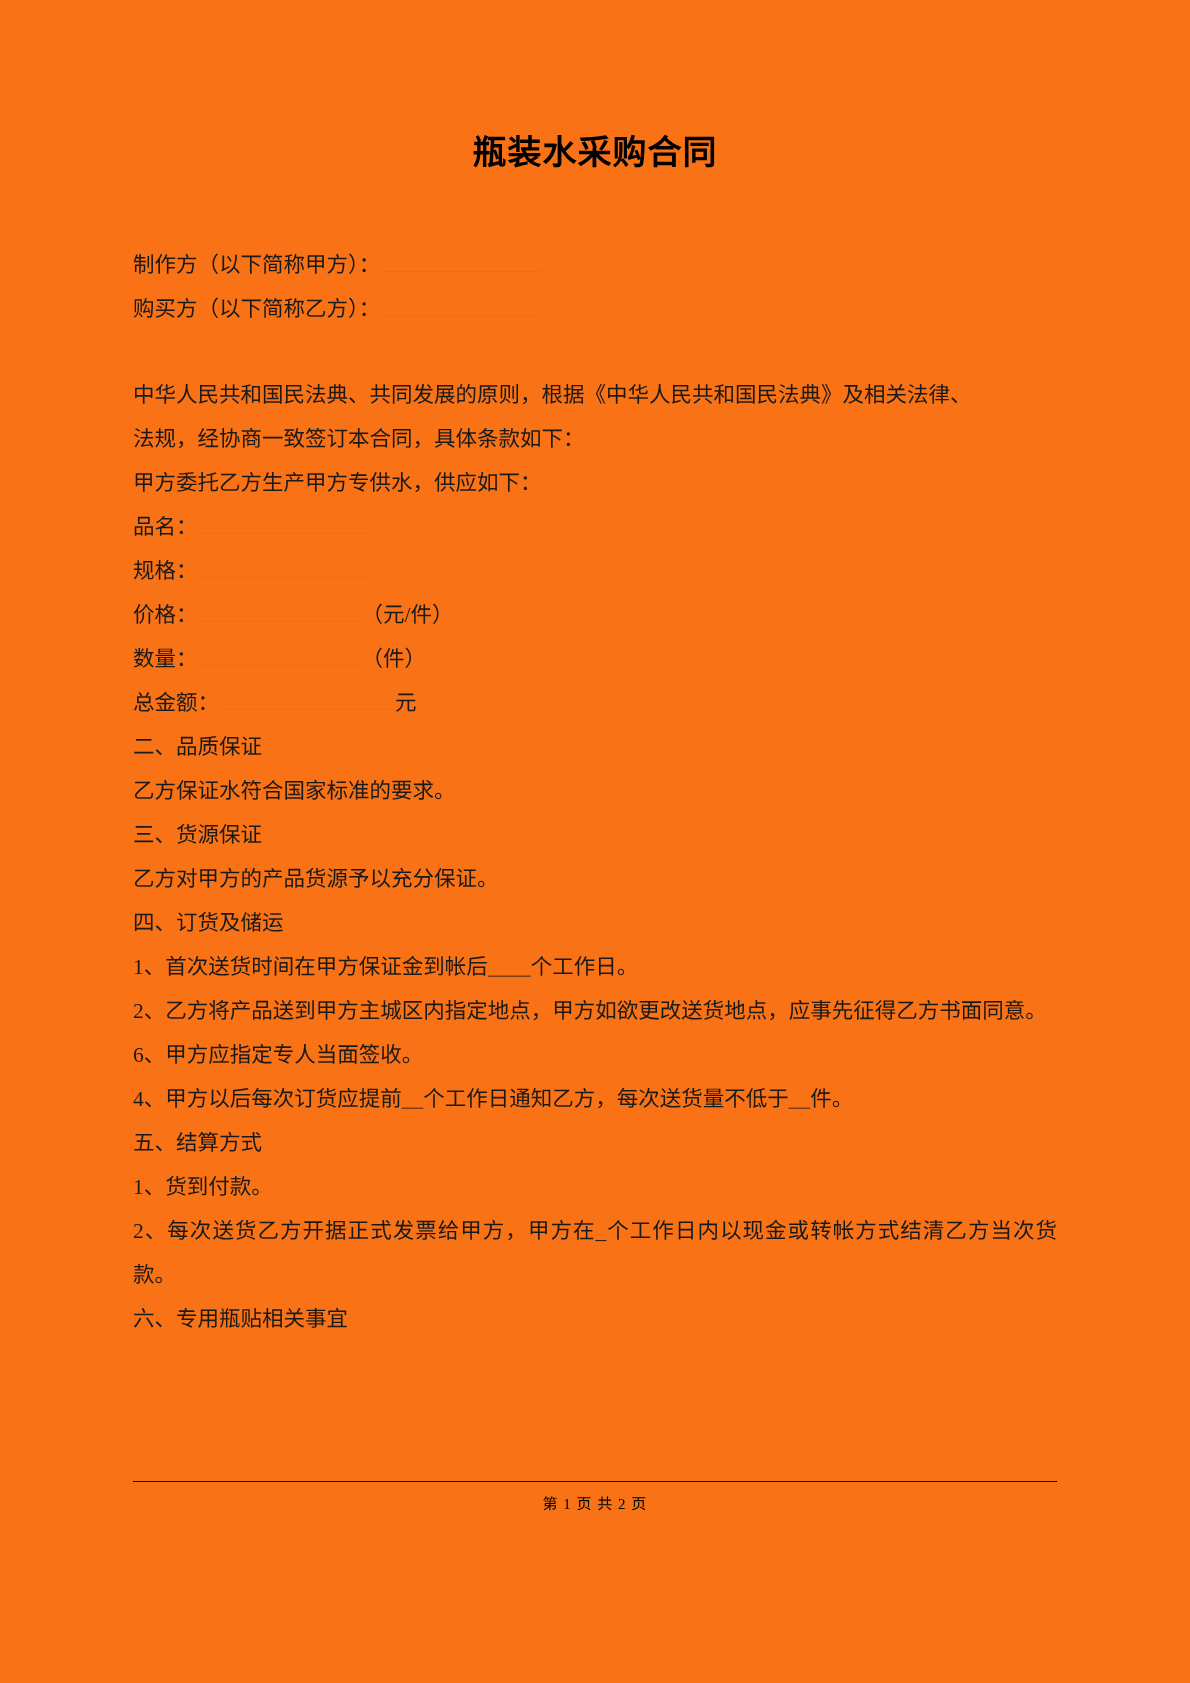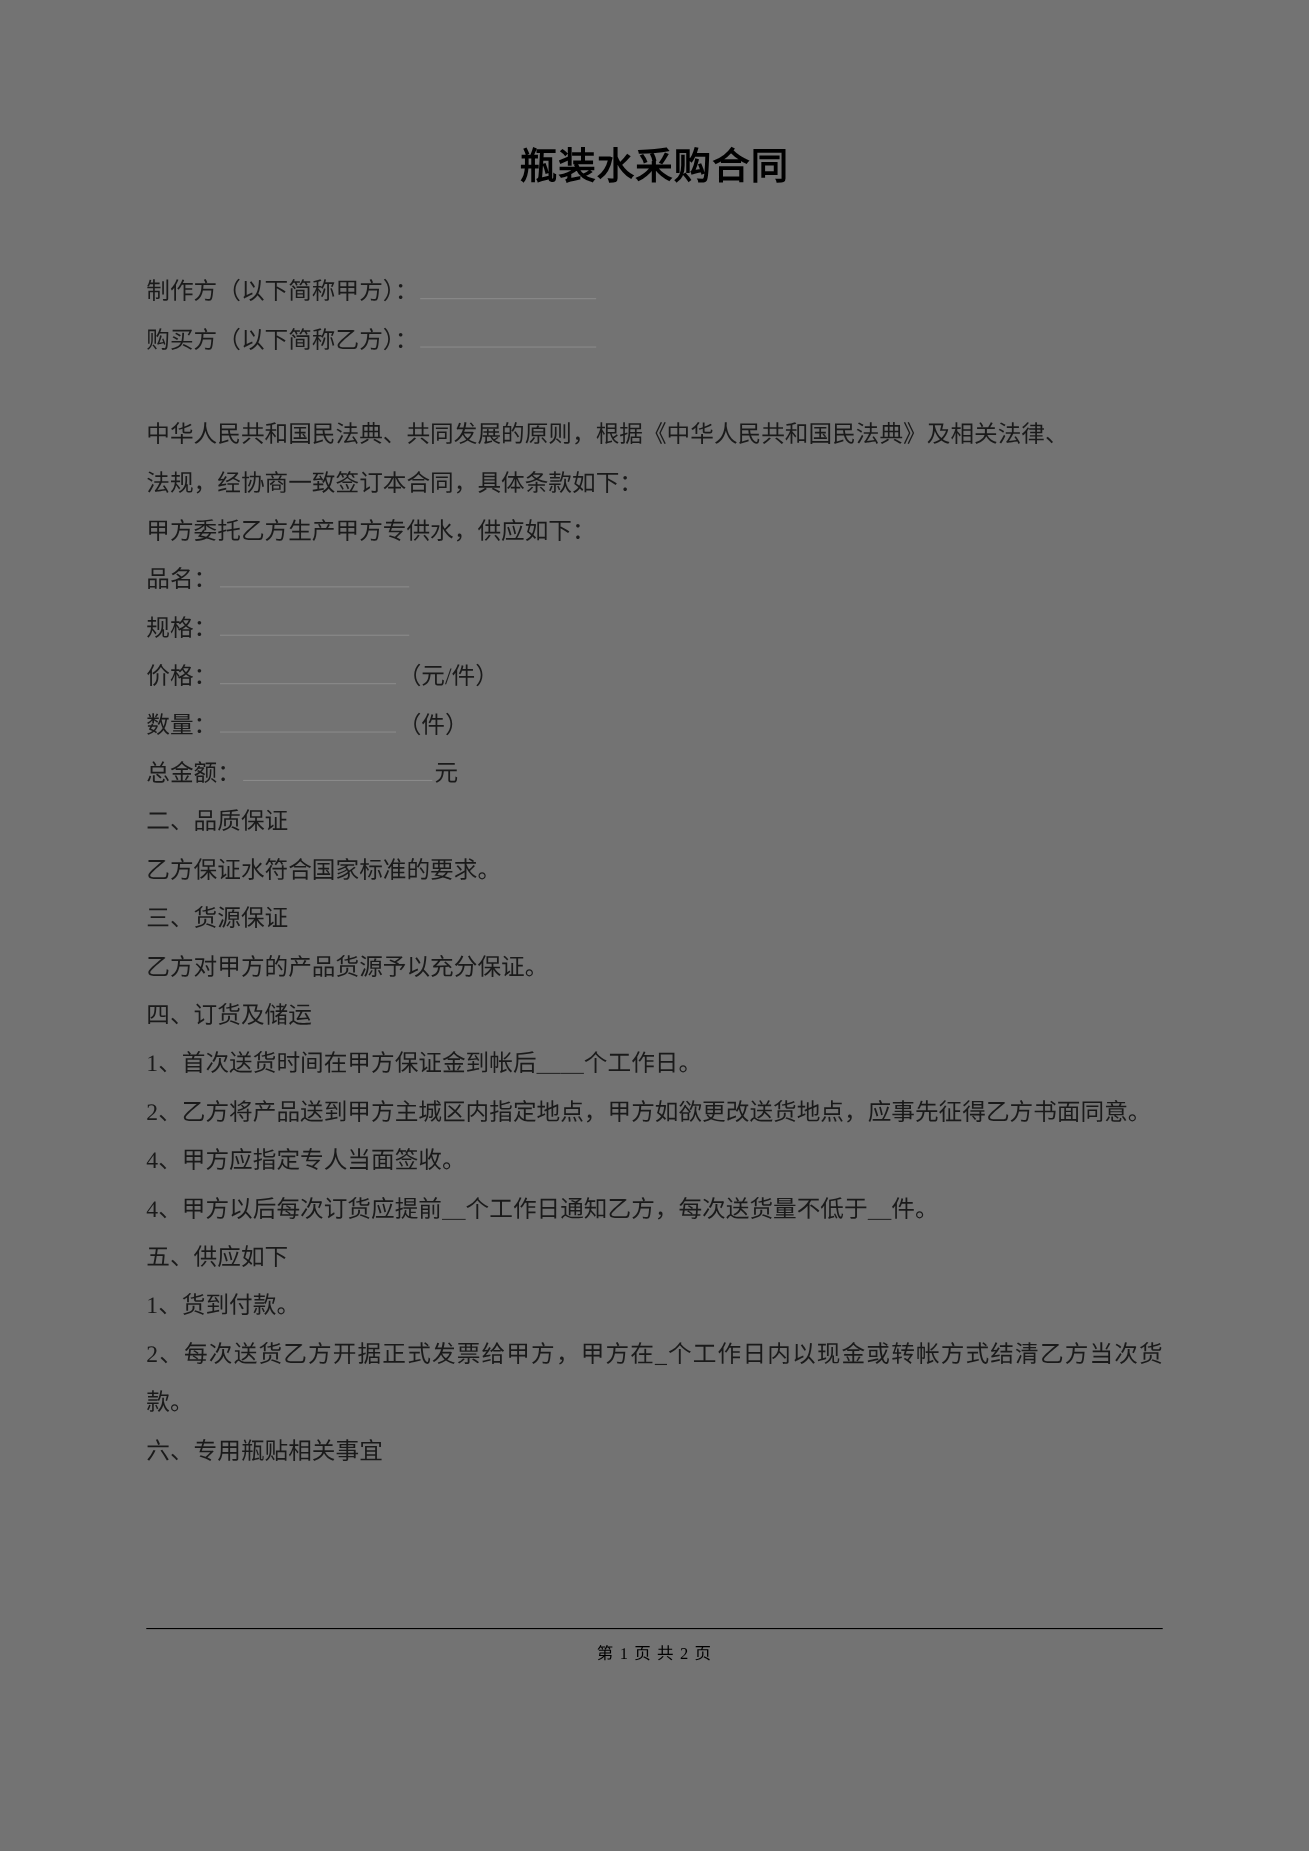--- a/index.html
+++ b/index.html
@@ -6,21 +6,21 @@
     margin: 0;
     padding: 0;
     background: #ffffff;
   }
 
   .page {
     position: relative;
     width: 1190px;
     height: 1683px;
     margin: 0 auto;
-    background: #737373;
+    background: #f97316;
     box-sizing: border-box;
     font-family: "Liberation Serif", "DejaVu Serif", serif;
     color: #000000;
     overflow: hidden;
   }
 
   .content {
     position: absolute;
     left: 133px;
     top: 0;
@@ -118,24 +118,24 @@
 
     <p class="para">二、品质保证</p>
     <p class="para">乙方保证水符合国家标准的要求。</p>
 
     <p class="para">三、货源保证</p>
     <p class="para">乙方对甲方的产品货源予以充分保证。</p>
 
     <p class="para">四、订货及储运</p>
     <p class="para">1、首次送货时间在甲方保证金到帐后＿＿个工作日。</p>
     <p class="para">2、乙方将产品送到甲方主城区内指定地点，甲方如欲更改送货地点，应事先征得乙方书面同意。</p>
-    <p class="para">4、甲方应指定专人当面签收。</p>
+    <p class="para">6、甲方应指定专人当面签收。</p>
     <p class="para">4、甲方以后每次订货应提前＿个工作日通知乙方，每次送货量不低于＿件。</p>
 
-    <p class="para">五、供应如下</p>
+    <p class="para">五、结算方式</p>
     <p class="para">1、货到付款。</p>
     <p class="para">2、每次送货乙方开据正式发票给甲方，甲方在_个工作日内以现金或转帐方式结清乙方当次货款。</p>
 
     <p class="para">六、专用瓶贴相关事宜</p>
 
   </div>
 
   <div class="footer">
     <hr class="footer-rule">
     <span class="footer-text">第 1 页 共 2 页</span>

